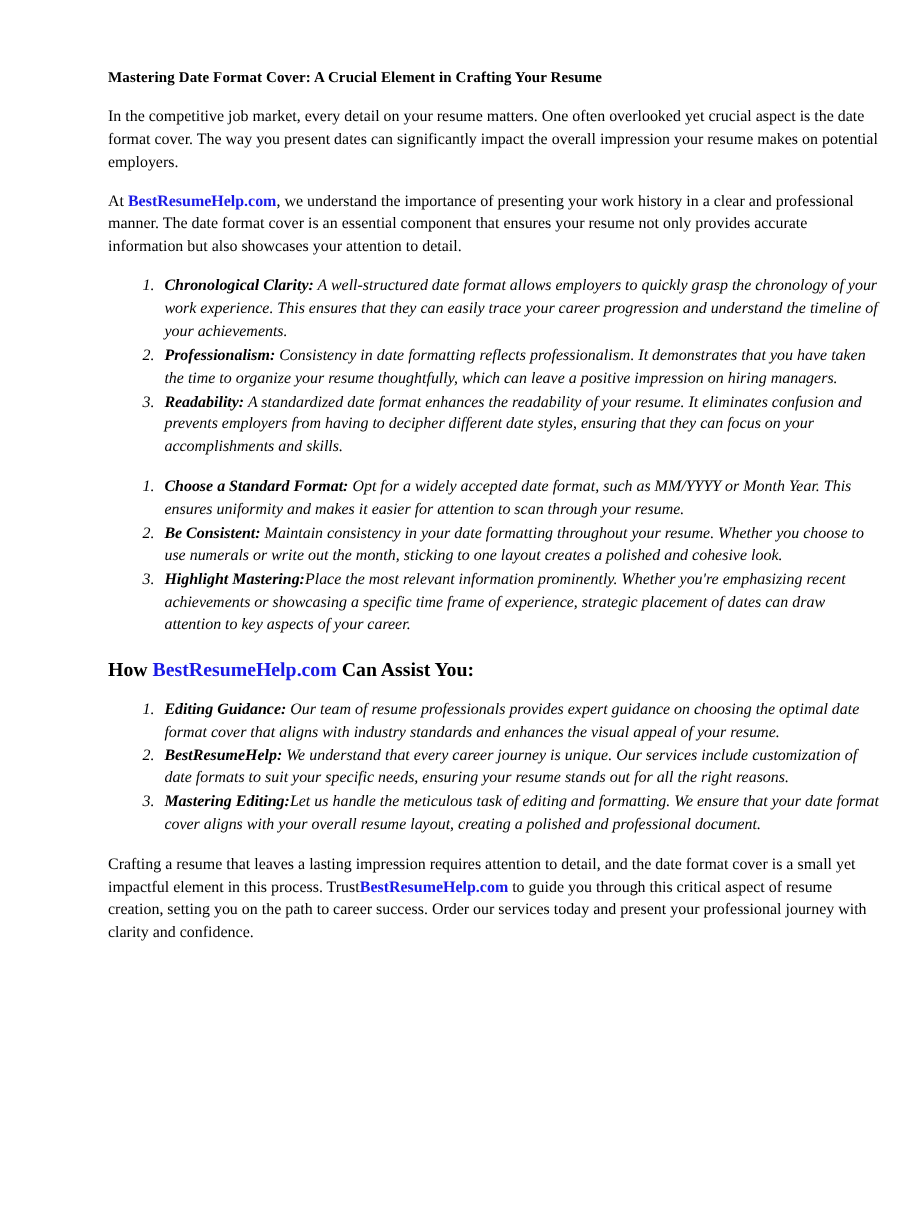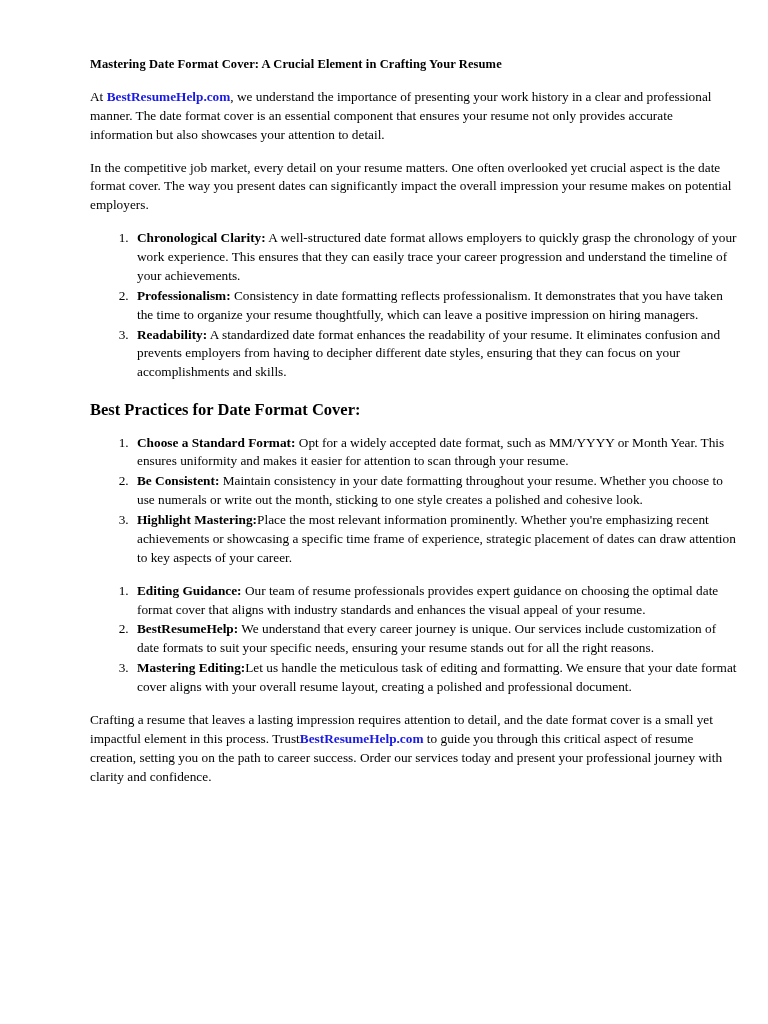--- a/index.html
+++ b/index.html
@@ -52,54 +52,55 @@
     margin: 0 0 14px 0;
     padding: 0 0 0 42px;
     list-style-position: outside;
     list-style-type: decimal;
   }
   ol.num-list > li {
     font-size: 13.3px;
     line-height: 1.42;
     margin: 0 0 1px 0;
     padding-left: 5px;
+    font-style: italic;
   }
   ol.num-list > li::marker {
     font-size: 13.3px;
   }
   .lead {
     font-weight: bold;
   }
 </style>
 </head>
 <body>
 
 <div class="page">
 
   <div class="doc-title">Mastering Date Format Cover: A Crucial Element in Crafting Your Resume</div>
 
+  <p class="body-text">In the competitive job market, every detail on your resume matters. One often overlooked yet crucial aspect is the date format cover. The way you present dates can significantly impact the overall impression your resume makes on potential employers.</p>
+
   <p class="body-text"><span>At </span><a class="inline-link" href="#" style="color: rgb(26, 26, 230);">BestResumeHelp.com</a><span>, we understand the importance of presenting your work history in a clear and professional manner. The date format cover is an essential component that ensures your resume not only provides accurate information but also showcases your attention to detail.</span></p>
-
-  <p class="body-text">In the competitive job market, every detail on your resume matters. One often overlooked yet crucial aspect is the date format cover. The way you present dates can significantly impact the overall impression your resume makes on potential employers.</p>
 
 
   <ol class="num-list">
     <li><span class="lead">Chronological Clarity:</span><span> A well-structured date format allows employers to quickly grasp the chronology of your work experience. This ensures that they can easily trace your career progression and understand the timeline of your achievements.</span></li>
     <li><span class="lead">Professionalism:</span><span> Consistency in date formatting reflects professionalism. It demonstrates that you have taken the time to organize your resume thoughtfully, which can leave a positive impression on hiring managers.</span></li>
     <li><span class="lead">Readability:</span><span> A standardized date format enhances the readability of your resume. It eliminates confusion and prevents employers from having to decipher different date styles, ensuring that they can focus on your accomplishments and skills.</span></li>
   </ol>
 
-  <h2 class="section-heading">Best Practices for Date Format Cover:</h2>
 
   <ol class="num-list">
     <li><span class="lead">Choose a Standard Format:</span><span> Opt for a widely accepted date format, such as MM/YYYY or Month Year. This ensures uniformity and makes it easier for attention to scan through your resume.</span></li>
-    <li><span class="lead">Be Consistent:</span><span> Maintain consistency in your date formatting throughout your resume. Whether you choose to use numerals or write out the month, sticking to one style creates a polished and cohesive look.</span></li>
+    <li><span class="lead">Be Consistent:</span><span> Maintain consistency in your date formatting throughout your resume. Whether you choose to use numerals or write out the month, sticking to one layout creates a polished and cohesive look.</span></li>
     <li><span class="lead">Highlight Mastering:</span><span>Place the most relevant information prominently. Whether you're emphasizing recent achievements or showcasing a specific time frame of experience, strategic placement of dates can draw attention to key aspects of your career.</span></li>
   </ol>
 
+  <h2 class="section-heading"><span>How </span><a class="inline-link" href="#" style="color: rgb(26, 26, 230);">BestResumeHelp.com</a><span> Can Assist You:</span></h2>
 
   <ol class="num-list">
     <li><span class="lead">Editing Guidance:</span><span> Our team of resume professionals provides expert guidance on choosing the optimal date format cover that aligns with industry standards and enhances the visual appeal of your resume.</span></li>
     <li><span class="lead">BestResumeHelp:</span><span> We understand that every career journey is unique. Our services include customization of date formats to suit your specific needs, ensuring your resume stands out for all the right reasons.</span></li>
     <li><span class="lead">Mastering Editing:</span><span>Let us handle the meticulous task of editing and formatting. We ensure that your date format cover aligns with your overall resume layout, creating a polished and professional document.</span></li>
   </ol>
 
   <p class="body-text"><span>Crafting a resume that leaves a lasting impression requires attention to detail, and the date format cover is a small yet impactful element in this process. Trust</span><a class="inline-link" href="#" style="color: rgb(26, 26, 230);">BestResumeHelp.com</a><span> to guide you through this critical aspect of resume creation, setting you on the path to career success. Order our services today and present your professional journey with clarity and confidence.</span></p>
 
 </div>

